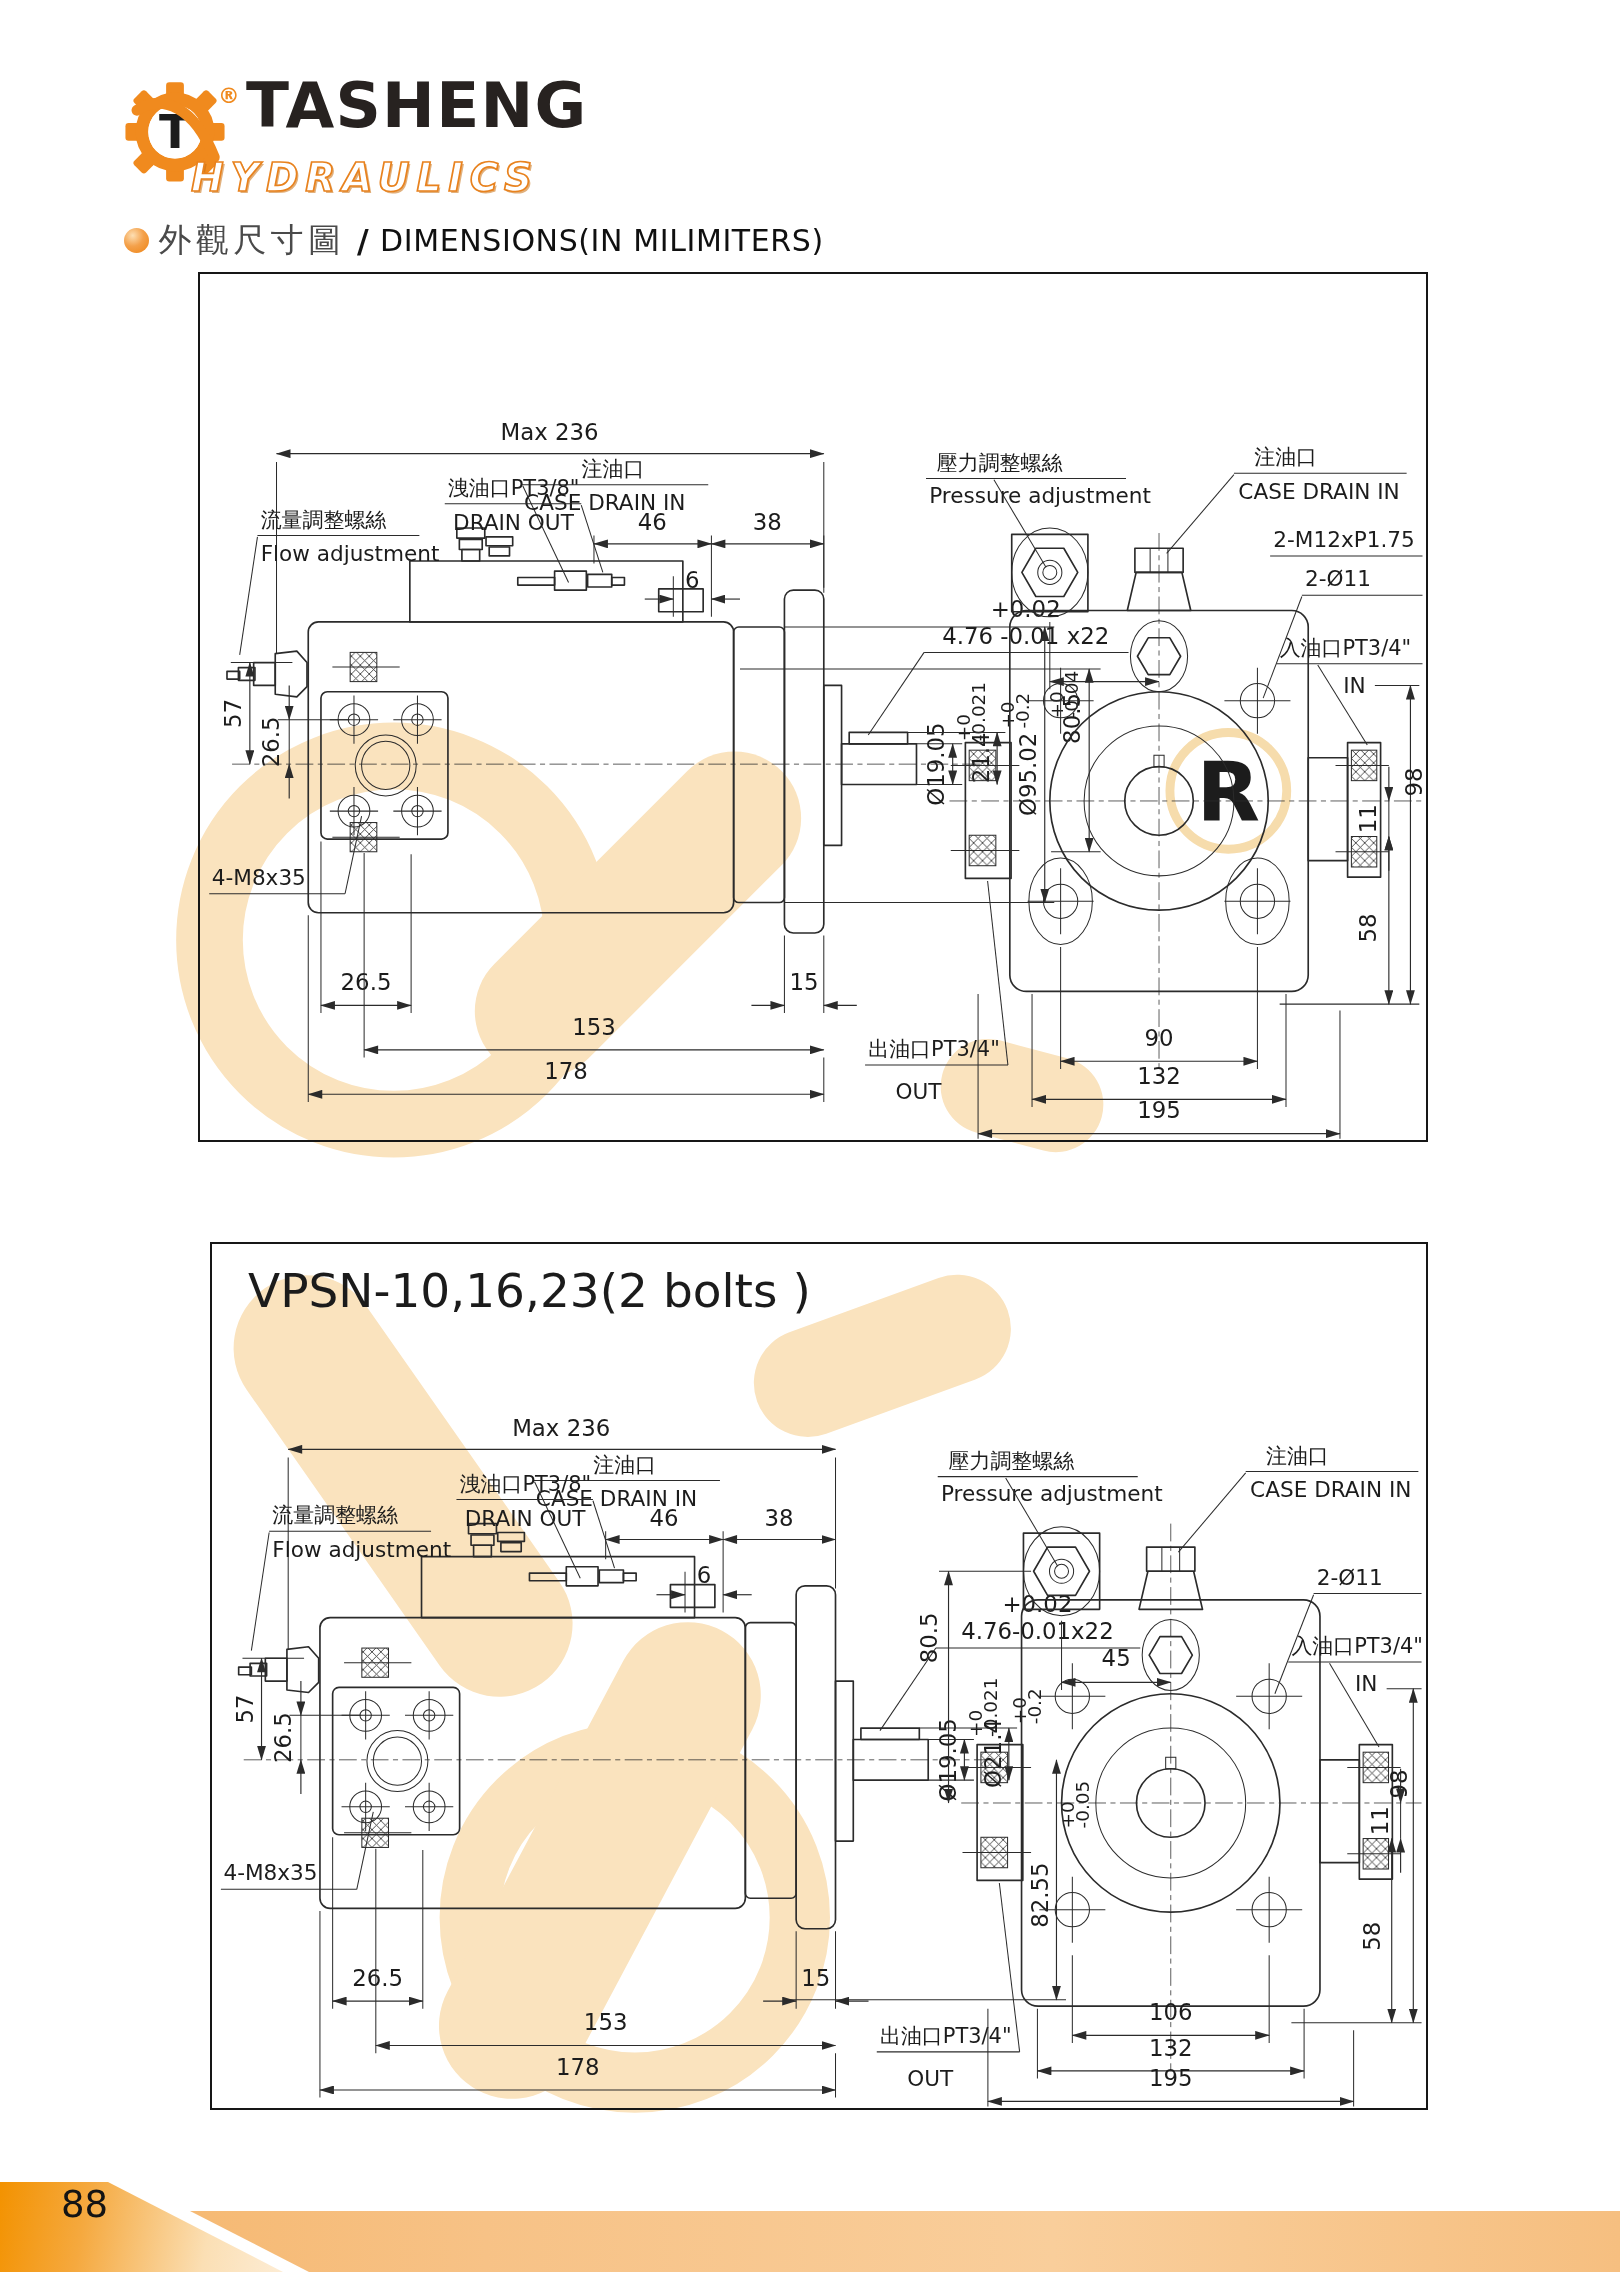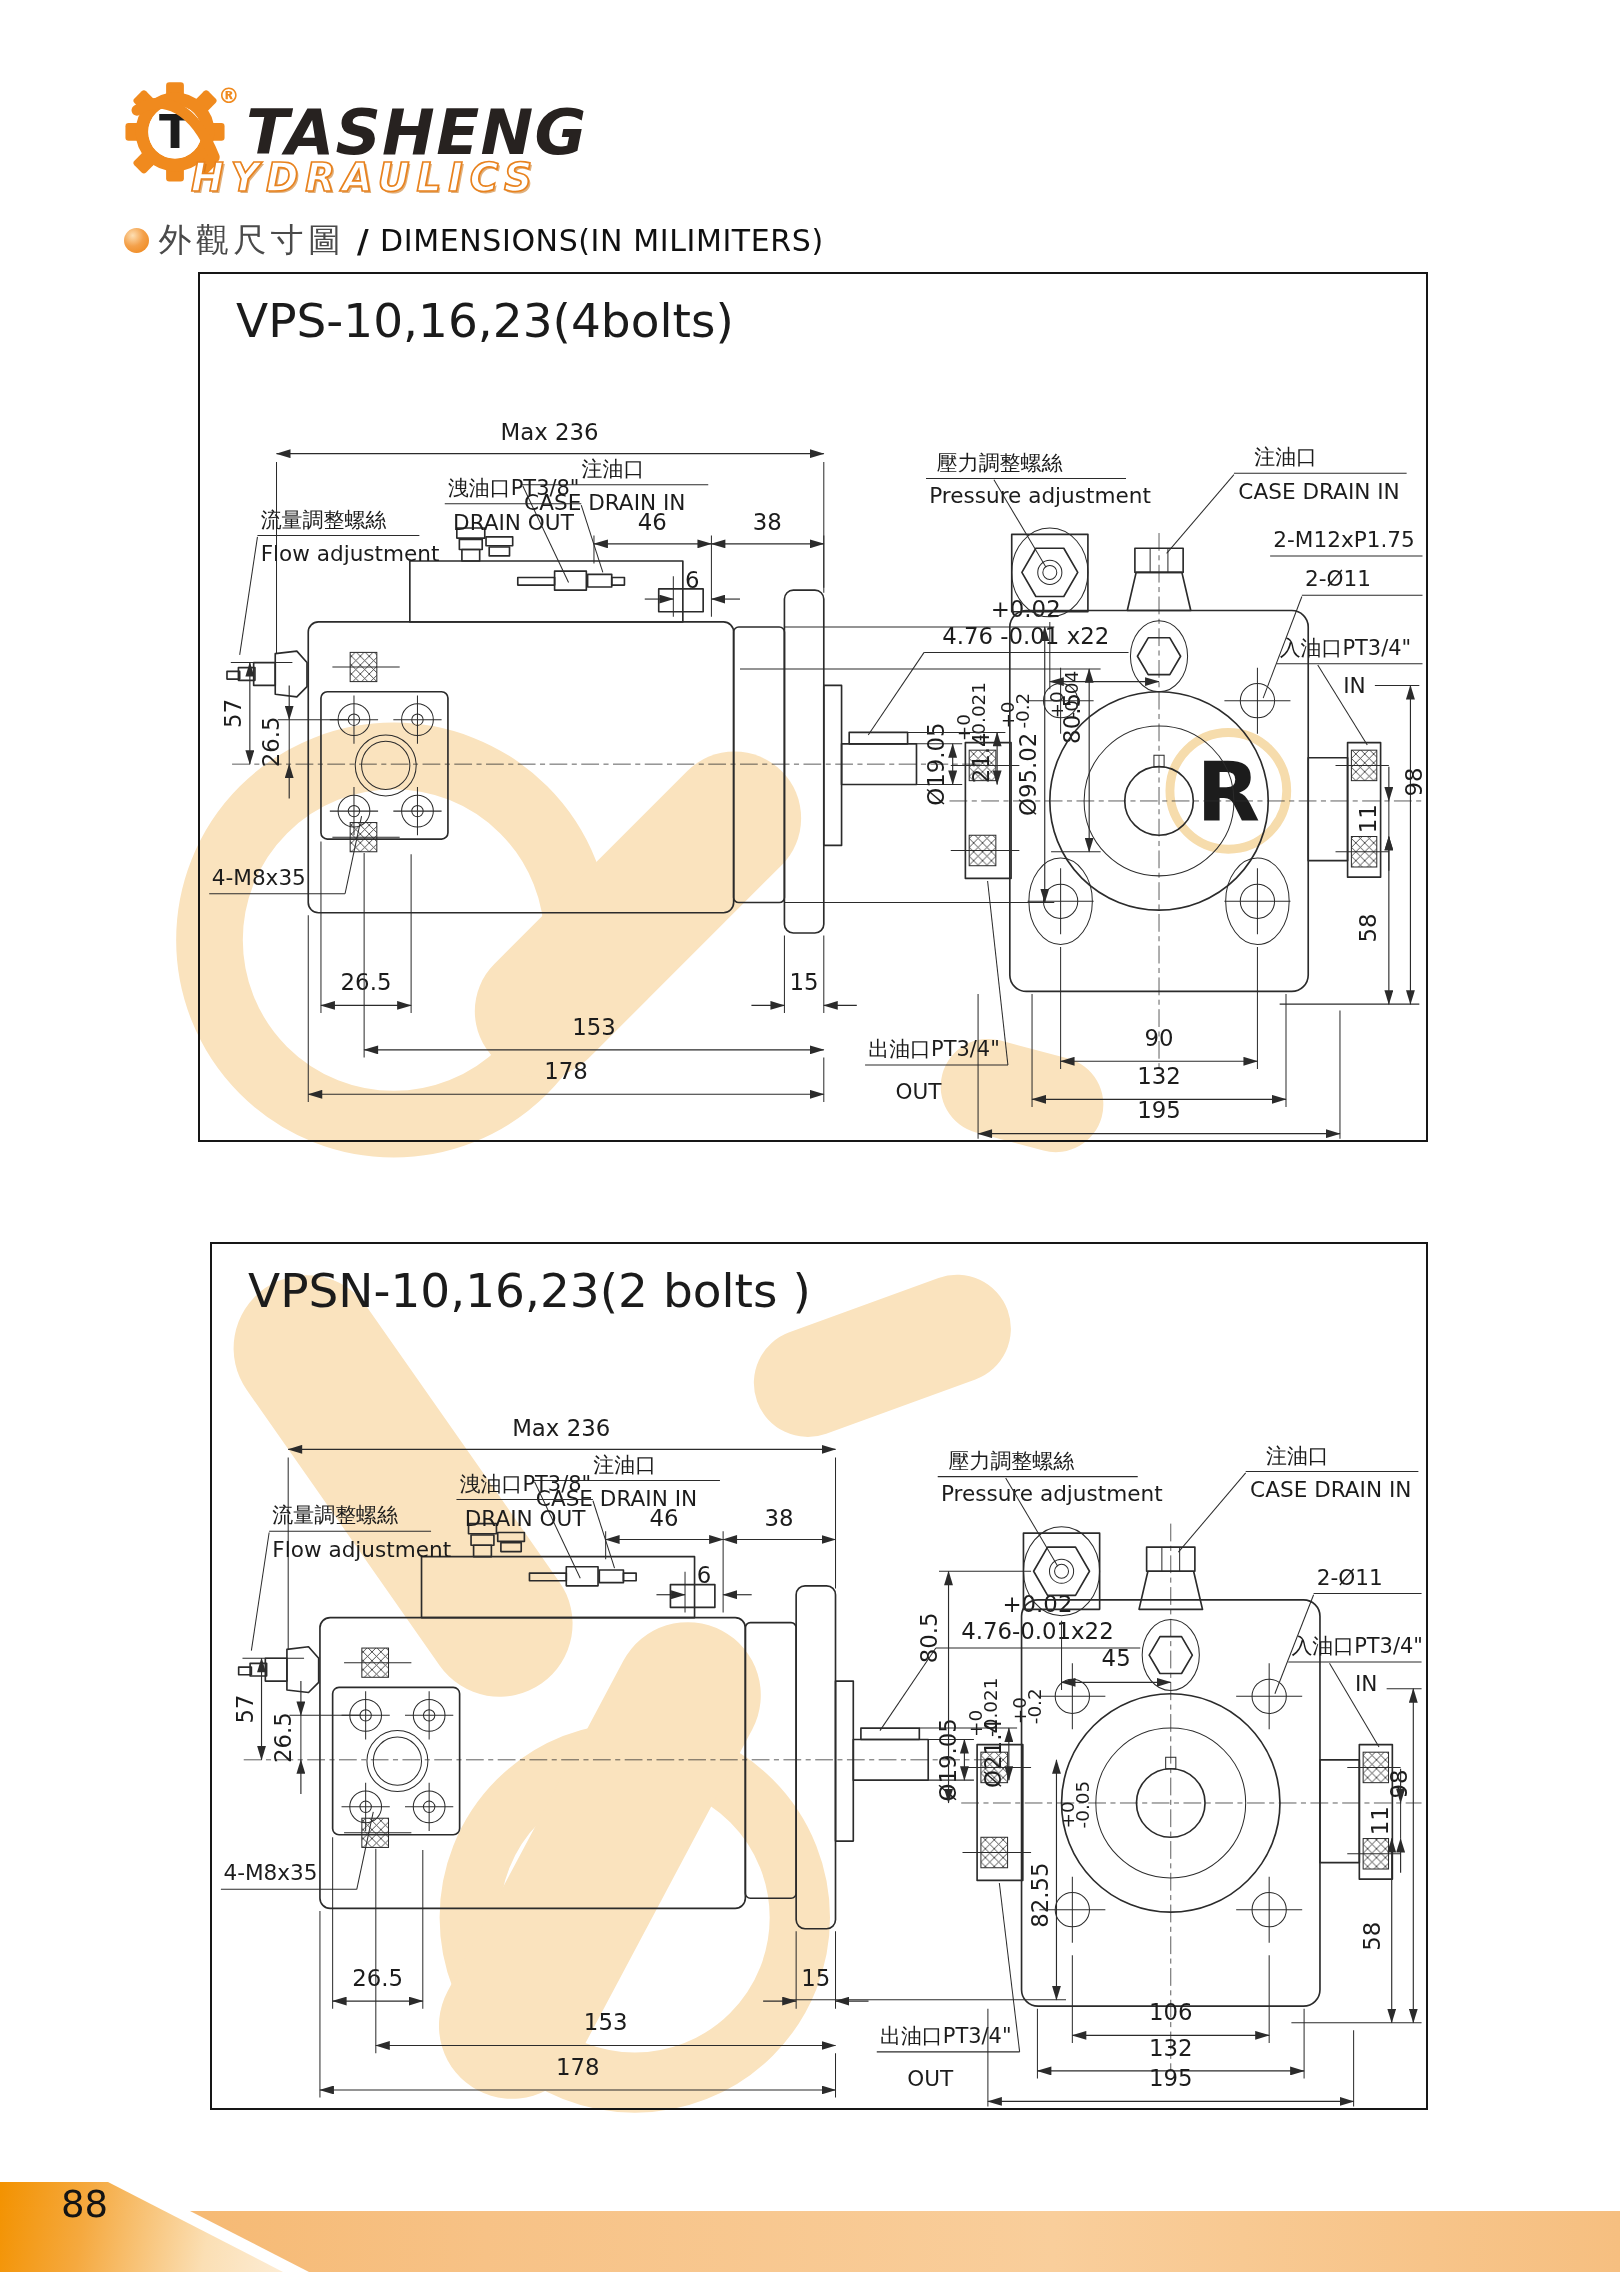--- a/index.html
+++ b/index.html
@@ -1,20 +1,20 @@
 <!DOCTYPE html>
 <html style="font-size:10.2px"><head>
 <meta charset="utf-8">
 <style>
   html,body{margin:0;padding:0;background:#ffffff;}
   #page{position:relative;width:1620px;height:2273px;background:#ffffff;overflow:hidden;
         font-family:"DejaVu Sans",sans-serif;}
   .abs{position:absolute;}
   
-  #brand-word{left:246px;top:96px;font-size:63px;font-weight:900;font-style:italic;
+  #brand-word{left:246px;top:69px;font-size:63px;font-weight:900;
               color:#272220;letter-spacing:1.3px;}
   #brand-reg{left:218px;top:83px;font-size:21.6px;color:#F08A1E;font-weight:700;}
   #banner{left:182px;top:160px;width:922px;height:34px;
           background:linear-gradient(90deg,#F6AC5C 0%,#F8C astray 0%,#F8C690 40%,#FDEFDC 100%);
           display:flex;align-items:center;}
   #banner-text{padding-left:9px;font-size:39px;font-weight:900;font-style:italic;
                letter-spacing:7px;color:#ffffff;-webkit-text-stroke:1.7px #E8821E;
                text-shadow:1.9px 1.9px 0 rgba(201,111,16,.55);}
   #section-head{left:124px;top:218px;display:flex;align-items:center;gap:9px;}
   #section-bullet{width:25.4px;height:25.4px;border-radius:50%;
@@ -120,21 +120,20 @@
   <span id="banner-text">HYDRAULICS</span>
 </div>
 <div class="abs" id="section-head">
   <span id="section-bullet"></span>
   <span id="section-zh">外觀尺寸圖</span>
   <span id="section-sep">/</span>
   <span id="section-en">DIMENSIONS(IN MILIMITERS)</span>
 </div>
 
 <div class="abs draw-box" id="box1">
-  <div class="box-title">VPS-10,16,23(4bolts)</div>
   <svg width="1226" height="866" viewBox="0 0 1930 1364">
 
     <g>
       <line x1="50" y1="772" x2="1235" y2="772" class="cl"></line>
       <rect x="330" y="452" width="430" height="96" class="ln"></rect>
       <rect x="722" y="496" width="70" height="36" class="ln"></rect>
       <rect x="404" y="400" width="44" height="16" class="ln"></rect>
       <rect x="408" y="418" width="36" height="16" class="ln"></rect>
       <rect x="412" y="434" width="28" height="18" class="ln"></rect>
       <rect x="450" y="414" width="42" height="14" class="ln"></rect>

